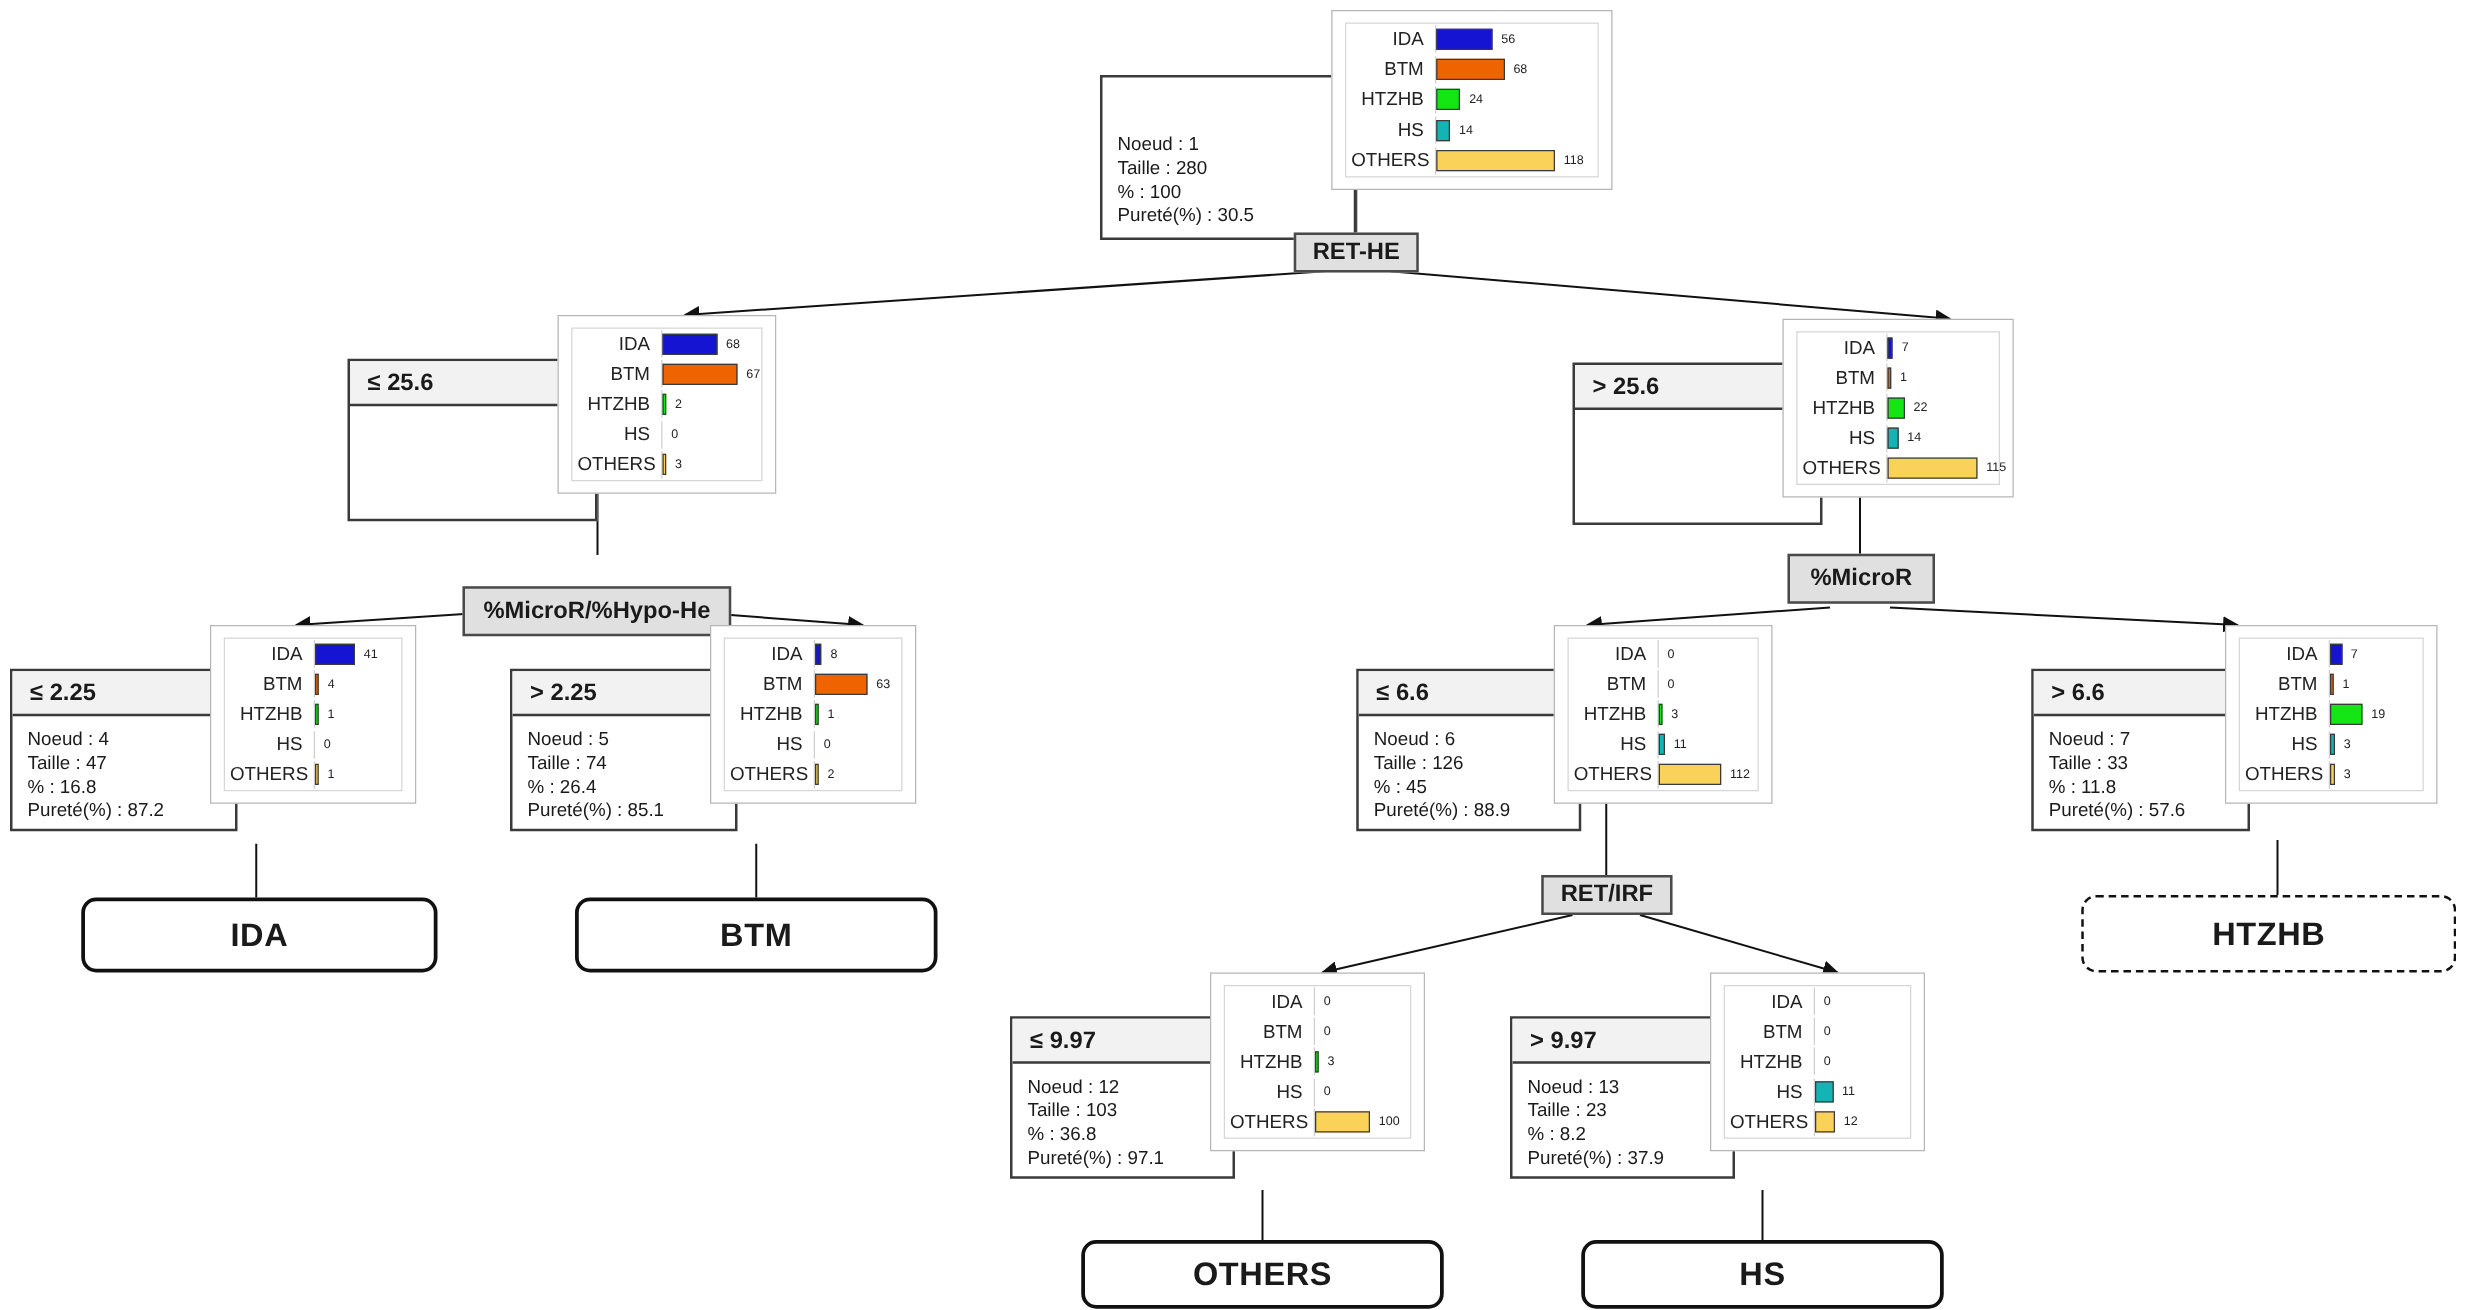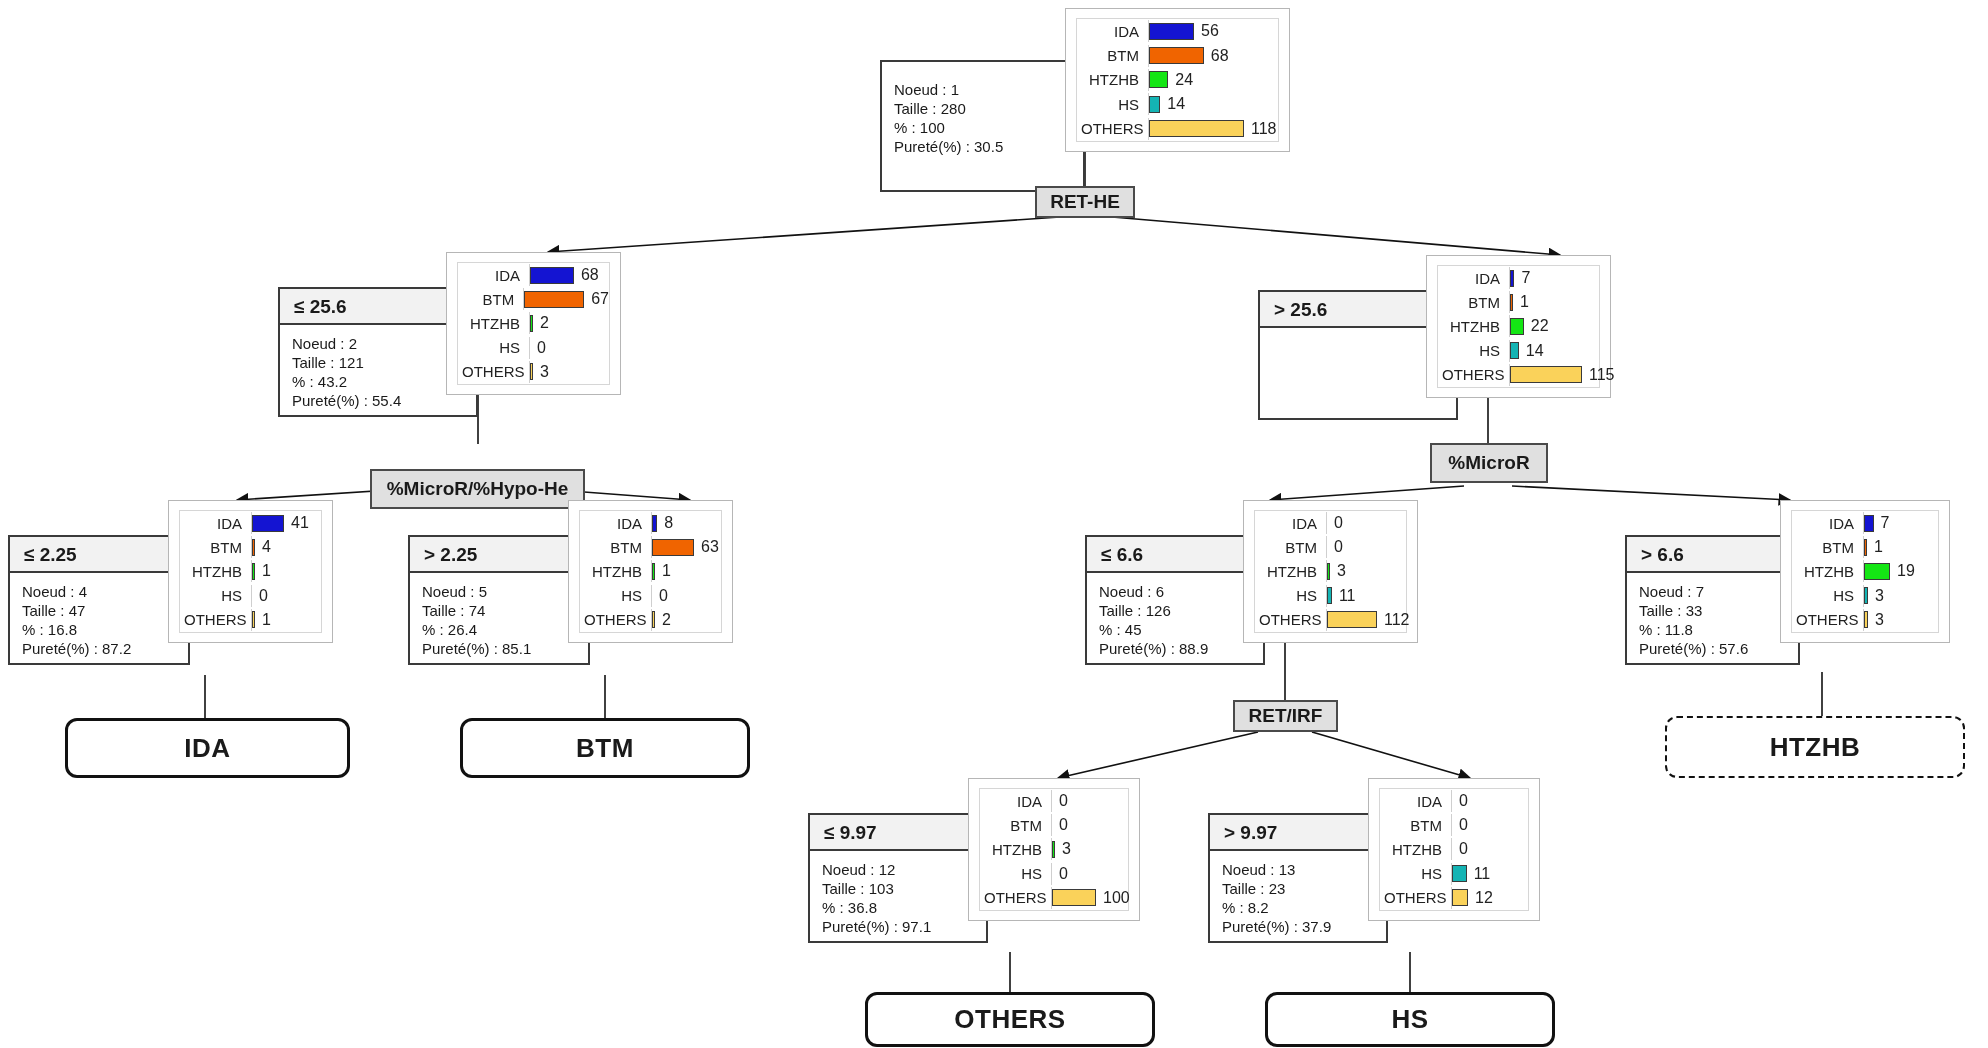--- a/index.html
+++ b/index.html
@@ -20,21 +20,21 @@
 
   
   .chart{position:absolute;background:#fff;border:1px solid #b6b6b6;box-sizing:border-box;}
   .chartinner{position:absolute;left:10px;top:9px;right:10px;bottom:9px;
       border:1px solid #d6d6d6;box-sizing:border-box;}
   .row{position:relative;display:flex;align-items:center;}
   .rlabel{text-align:right;font-size:15px;padding-right:9px;white-space:nowrap;color:#222;}
   .barwrap{display:flex;align-items:center;}
   .bar{height:17px;border:1px solid #3a3a3a;box-sizing:border-box;}
   .bar.zero{border:none;width:0;}
-  .bval{font-size:16px;padding-left:7px;color:#222;white-space:nowrap;}
+  .bval{font-size:10px;padding-left:7px;color:#222;white-space:nowrap;}
 
   
   .split{position:absolute;background:#e0e0e0;border:2px solid #4a4a4a;box-sizing:border-box;
       display:flex;align-items:center;justify-content:center;
       font-weight:bold;font-size:19px;white-space:nowrap;padding:0 10px;}
 
   
   .leaf{position:absolute;background:#fff;border:3px solid #111;border-radius:12px;box-sizing:border-box;
       display:flex;align-items:center;justify-content:center;font-weight:bold;font-size:26px;letter-spacing:.5px;}
   .leaf.dashed{border:2px dashed #111;}
@@ -70,21 +70,21 @@
 
     <path d="M205,675 L205,718" stroke="#111" stroke-width="1.6" fill="none"></path>
     <path d="M605,675 L605,718" stroke="#111" stroke-width="1.6" fill="none"></path>
     <path d="M1822,672 L1822,716" stroke="#111" stroke-width="1.6" fill="none"></path>
     <path d="M1010,952 L1010,992" stroke="#111" stroke-width="1.6" fill="none"></path>
     <path d="M1410,952 L1410,992" stroke="#111" stroke-width="1.6" fill="none"></path>
   </svg>
 
   <div class="node" style="left:880px;top:8px;">
     <div class="stat" style="width:205px;height:132px;top:52px;left:0;">
-      <div class="lines" style="padding-top:18px;">
+      <div class="lines" style="padding-top:18px;margin-top:26px;">
         <div><span>Noeud :</span> <span>1</span></div>
         <div><span>Taille :</span> <span>280</span></div>
         <div><span>% :</span> <span>100</span></div>
         <div><span>Pureté(%) :</span> <span>30.5</span></div>
       </div>
     </div>
     <div class="chart" style="left:185px;top:0;width:225px;height:144px;">
       <div class="chartinner" style="display: flex; flex-direction: column; justify-content: space-around; padding-left: 4px;">
           <div class="row">
             <div class="rlabel" style="width: 58px;">IDA</div>
@@ -130,26 +130,20 @@
     </div>
   </div>
 
   <div class="split" style="left:1035px;top:186px;width:100px;height:32px;">
     <span>RET-HE</span>
   </div>
 
   <div class="node" style="left:278px;top:252px;">
     <div class="stat" style="width:200px;height:130px;top:35px;left:0;">
       <div class="cond">≤ 25.6</div>
-      <div class="lines">
-        <div><span>Noeud :</span> <span>2</span></div>
-        <div><span>Taille :</span> <span>121</span></div>
-        <div><span>% :</span> <span>43.2</span></div>
-        <div><span>Pureté(%) :</span> <span>55.4</span></div>
-      </div>
     </div>
     <div class="chart" style="left:168px;top:0;width:175px;height:143px;">
       <div class="chartinner" style="display: flex; flex-direction: column; justify-content: space-around; padding-left: 4px;">
           <div class="row">
             <div class="rlabel" style="width: 58px;">IDA</div>
             <div style="width: 1px; height: 22px; background: rgb(207, 207, 207); flex: 0 0 1px;"></div>
             <div class="barwrap">
               <div class="bar" style="width: 43.8806px; background: rgb(20, 20, 210);"></div>
               <div class="bval">68</div>
             </div>

